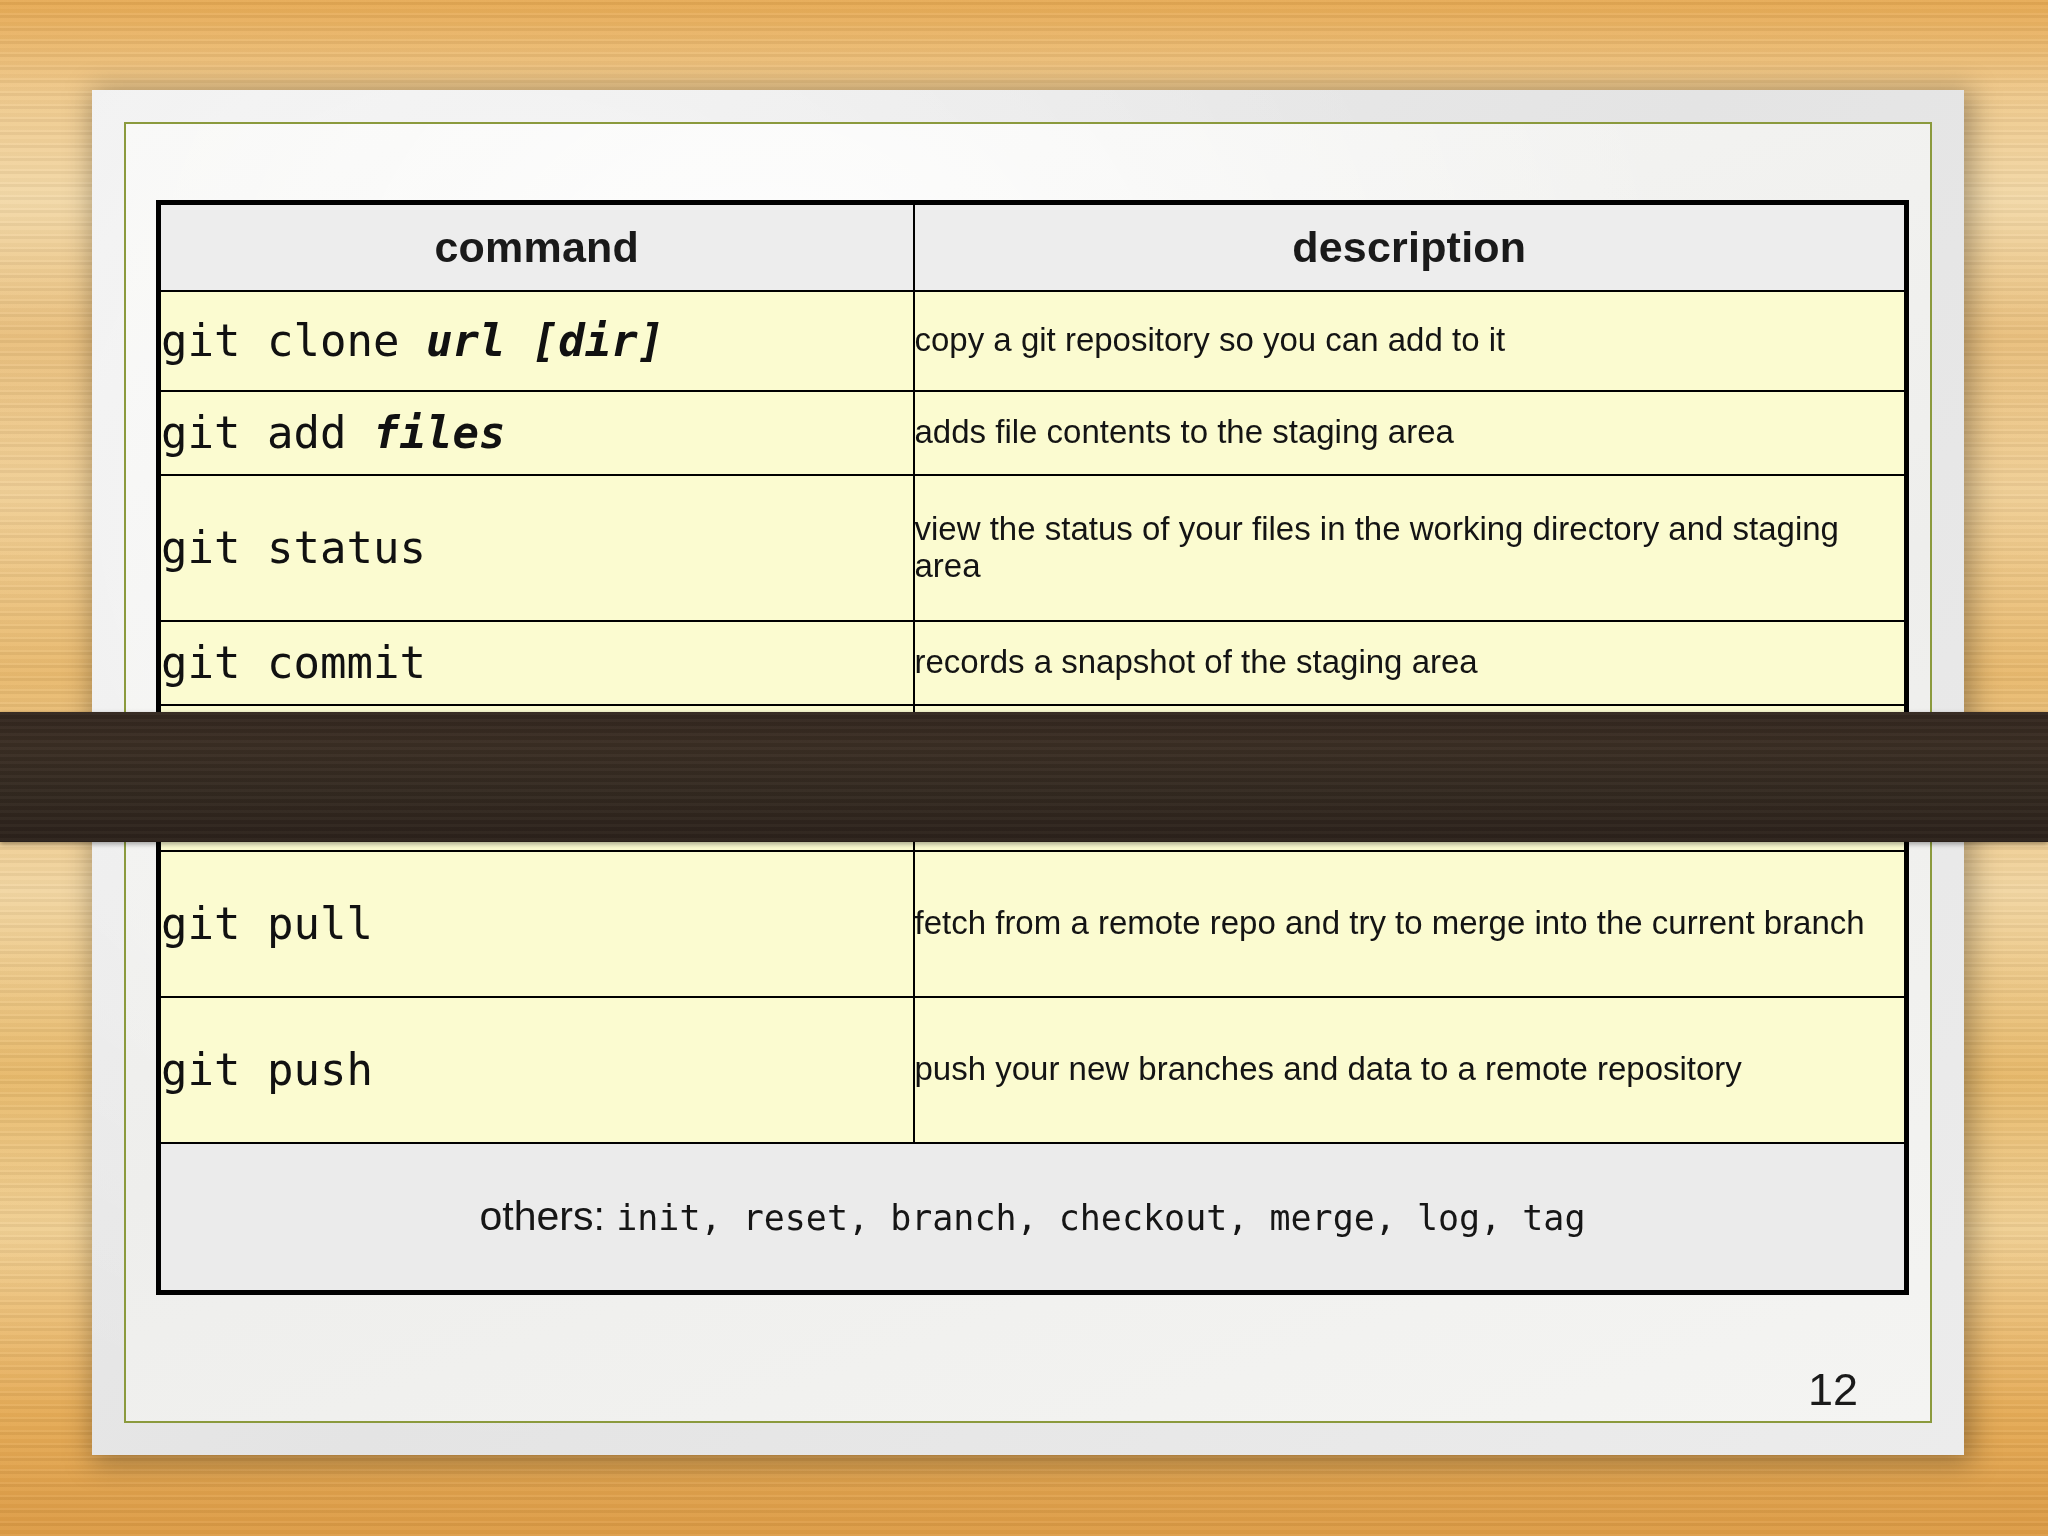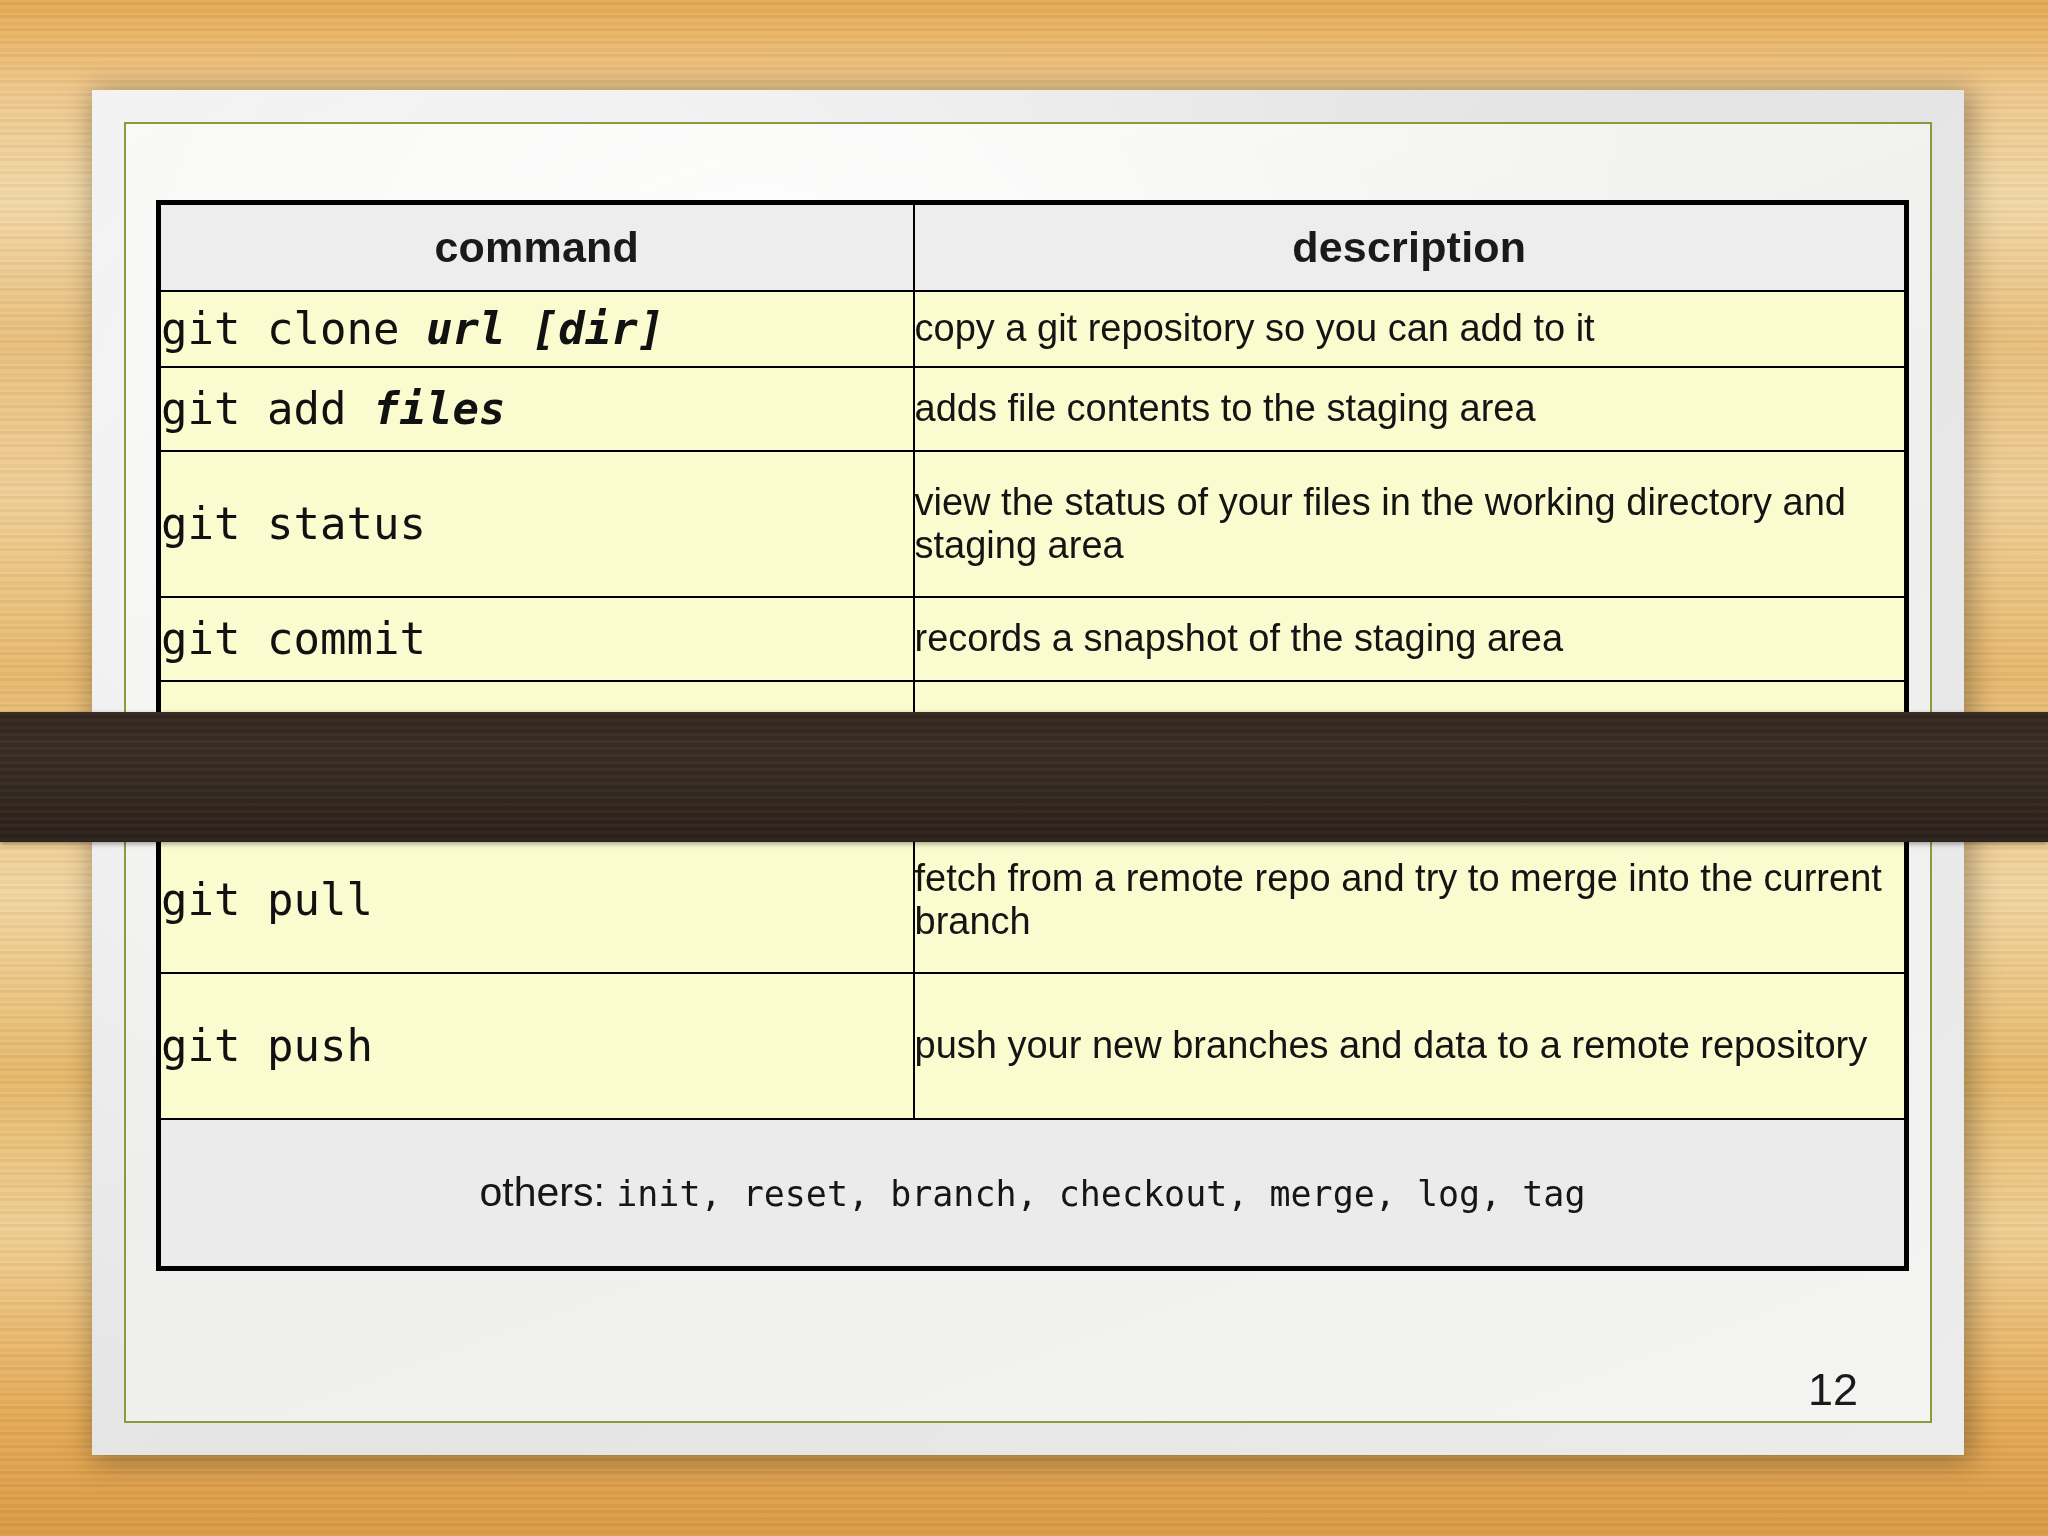--- a/index.html
+++ b/index.html
@@ -150,27 +150,27 @@
     white-space: nowrap;
   }
 
   td.cmd-cell .arg {
     font-style: italic;
     font-weight: bold;
   }
 
   td.desc-cell {
     font-family: "Liberation Sans", sans-serif;
-    font-size: 38px;
+    font-size: 33px;
     color: #141414;
     padding: 12px 18px 16px 22px;
     line-height: 1.12;
   }
 
-  tr.r1 td { height: 76px; }
+  tr.r1 td { height: 100px; }
   tr.r2 td { height: 84px; }
   tr.r3 td { height: 84px; }
   tr.r4 td { height: 146px; }
   tr.r5 td { height: 146px; }
   tr.r6 td { height: 80px; }
   tr.r7 td { height: 146px; }
   tr.r8 td { height: 146px; }
 
   tr.others-row td {
     background: #ebebeb;

